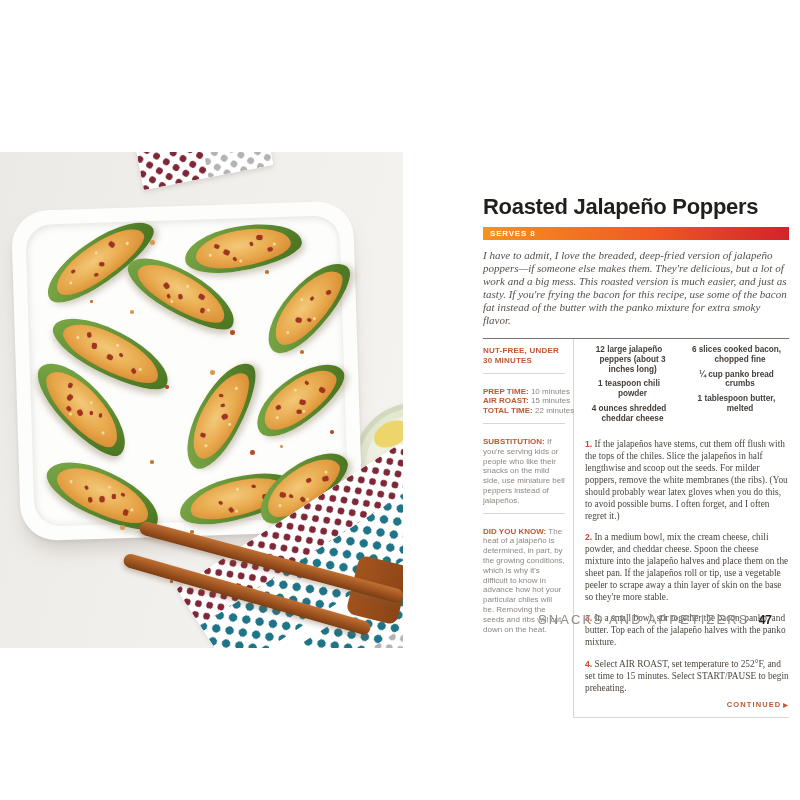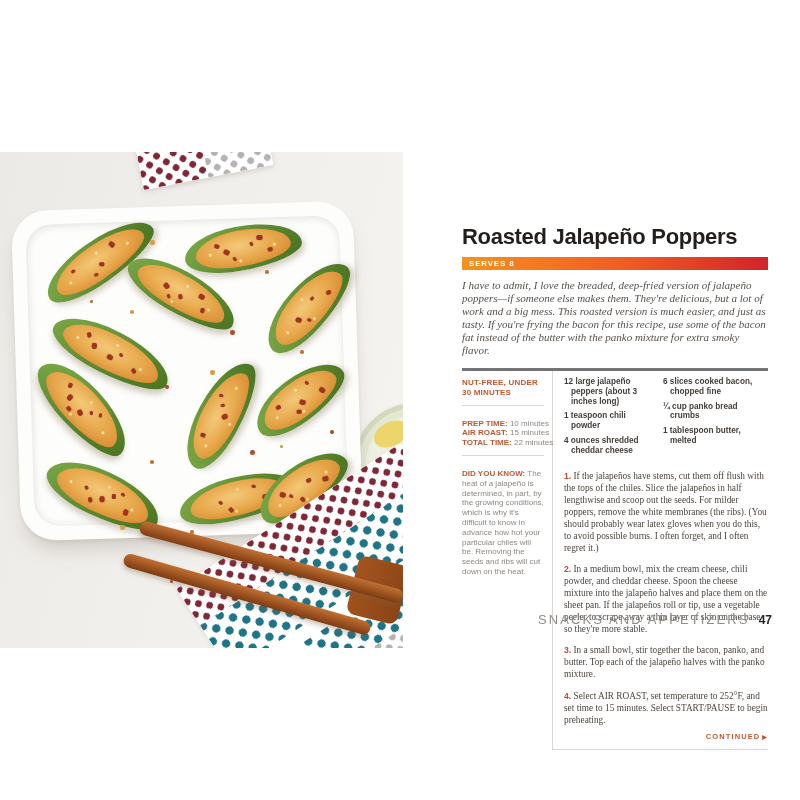--- a/index.html
+++ b/index.html
@@ -35,37 +35,37 @@
   .lemon{position:absolute;left:14px;top:14px;width:36px;height:24px;border-radius:50%;background:#ecd05e;transform:rotate(-28deg);opacity:.9;}
   .tong{position:absolute;height:14px;border-radius:9px;z-index:6;
         background:linear-gradient(180deg,#c07033 0%,#9d5320 55%,#7c3d13 100%);
         box-shadow:0 3px 5px rgba(120,95,70,.35);transform-origin:left center;}
   .tong-a{left:140px;top:368px;width:272px;transform:rotate(15deg);}
   .tong-b{left:124px;top:400px;width:256px;transform:rotate(16deg);}
   .tong-joint{position:absolute;left:352px;top:408px;width:52px;height:60px;border-radius:9px;z-index:5;
         background:linear-gradient(100deg,#a4551f,#8a4416);transform:rotate(14deg);}
 
   
-  .recipe{position:absolute;left:462px;top:194px;width:306px;color:#221e1b;margin-top:30px;}
+  .recipe{position:absolute;left:483px;top:194px;width:306px;color:#221e1b;}
   .title{font-size:22px;font-weight:800;letter-spacing:-.3px;color:#221e1b;margin:0;}
   .serves-bar{margin-top:7px;height:13px;display:flex;align-items:center;padding-left:7px;
          background:linear-gradient(90deg,#f6921e 0%,#ef5a24 55%,#d2232a 100%);}
   .serves-bar span{color:#fff;font-size:8px;font-weight:bold;letter-spacing:.8px;}
   .intro{margin-top:9px;font-family:"Liberation Serif",serif;font-style:italic;font-size:11px;line-height:13px;color:#56504a;}
-  .cols{margin-top:10px;border-top:3px solid #737373;display:flex;min-height:283px;}
+  .cols{margin-top:10px;border-top:1px solid #737373;display:flex;min-height:283px;}
   .sidebar{width:91px;box-sizing:border-box;border-right:1px solid #dad7d3;padding:7px 8px 8px 0;font-size:8px;line-height:9.8px;color:#8d8780;}
   .sb-sec + .sb-sec{border-top:1px solid #dad7d3;margin-top:7px;padding-top:13px;}
   .sb-label{font-weight:bold;color:#bf5831;}
   .sb-tags{font-weight:bold;color:#bf5831;letter-spacing:.2px;}
   .time-row{white-space:nowrap;}
   .main{flex:1;padding:6px 0 8px 11px;border-bottom:1px solid #dad7d3;}
   .ing-cols{display:flex;gap:11px;}
   .ing-col1{width:88px;}
   .ing-col2{flex:1;}
-  .ing{font-size:8.2px;font-weight:bold;line-height:9.8px;color:#433d38;margin-bottom:5px;text-indent:-7px;padding-left:7px;}
+  .ing{font-size:8.2px;font-weight:bold;line-height:9.8px;color:#433d38;margin-bottom:5px;text-indent:-7px;padding-left:7px;text-align:center;}
   .steps{margin-top:7px;font-family:"Liberation Serif",serif;font-size:9.3px;line-height:12px;color:#4c453e;}
   .step{margin-bottom:6px;}
   .step-num{font-weight:bold;color:#c64a2b;font-family:"Liberation Sans",sans-serif;font-size:8.6px;}
   .continued{text-align:right;margin-top:4px;color:#bf5831;font-size:7.5px;font-weight:bold;letter-spacing:1.1px;font-family:"Liberation Sans",sans-serif;}
   .continued .arrow{font-size:6px;margin-left:2px;}
   .footer{position:absolute;right:28px;top:612px;display:flex;align-items:baseline;gap:9px;}
   .footer .section{font-size:13px;letter-spacing:2.1px;color:#908c87;}
   .footer .pagenum{font-size:12px;font-weight:bold;color:#282420;}
 </style>
 </head>
@@ -250,20 +250,24 @@
 
     <div class="cols">
       <div class="sidebar">
         <div class="sb-sec sb-tags">NUT-FREE, UNDER 30 MINUTES</div>
         <div class="sb-sec">
           <div class="time-row"><span class="sb-label">PREP TIME:</span> <span>10 minutes</span></div>
           <div class="time-row"><span class="sb-label">AIR ROAST:</span> <span>15 minutes</span></div>
           <div class="time-row"><span class="sb-label">TOTAL TIME:</span> <span>22 minutes</span></div>
         </div>
         <div class="sb-sec">
+          <span class="sb-label">SUBSTITUTION:</span>
+          <span>If you're serving kids or people who like their snacks on the mild side, use miniature bell peppers instead of jalapeños.</span>
+        </div>
+        <div class="sb-sec">
           <span class="sb-label">DID YOU KNOW:</span>
           <span>The heat of a jalapeño is determined, in part, by the growing conditions, which is why it's difficult to know in advance how hot your particular chiles will be. Removing the seeds and ribs will cut down on the heat.</span>
         </div>
       </div>
 
       <div class="main">
         <div class="ing-cols">
           <div class="ing-col1">
             <div class="ing">12 large jalapeño peppers (about 3 inches long)</div>
             <div class="ing">1 teaspoon chili powder</div>

